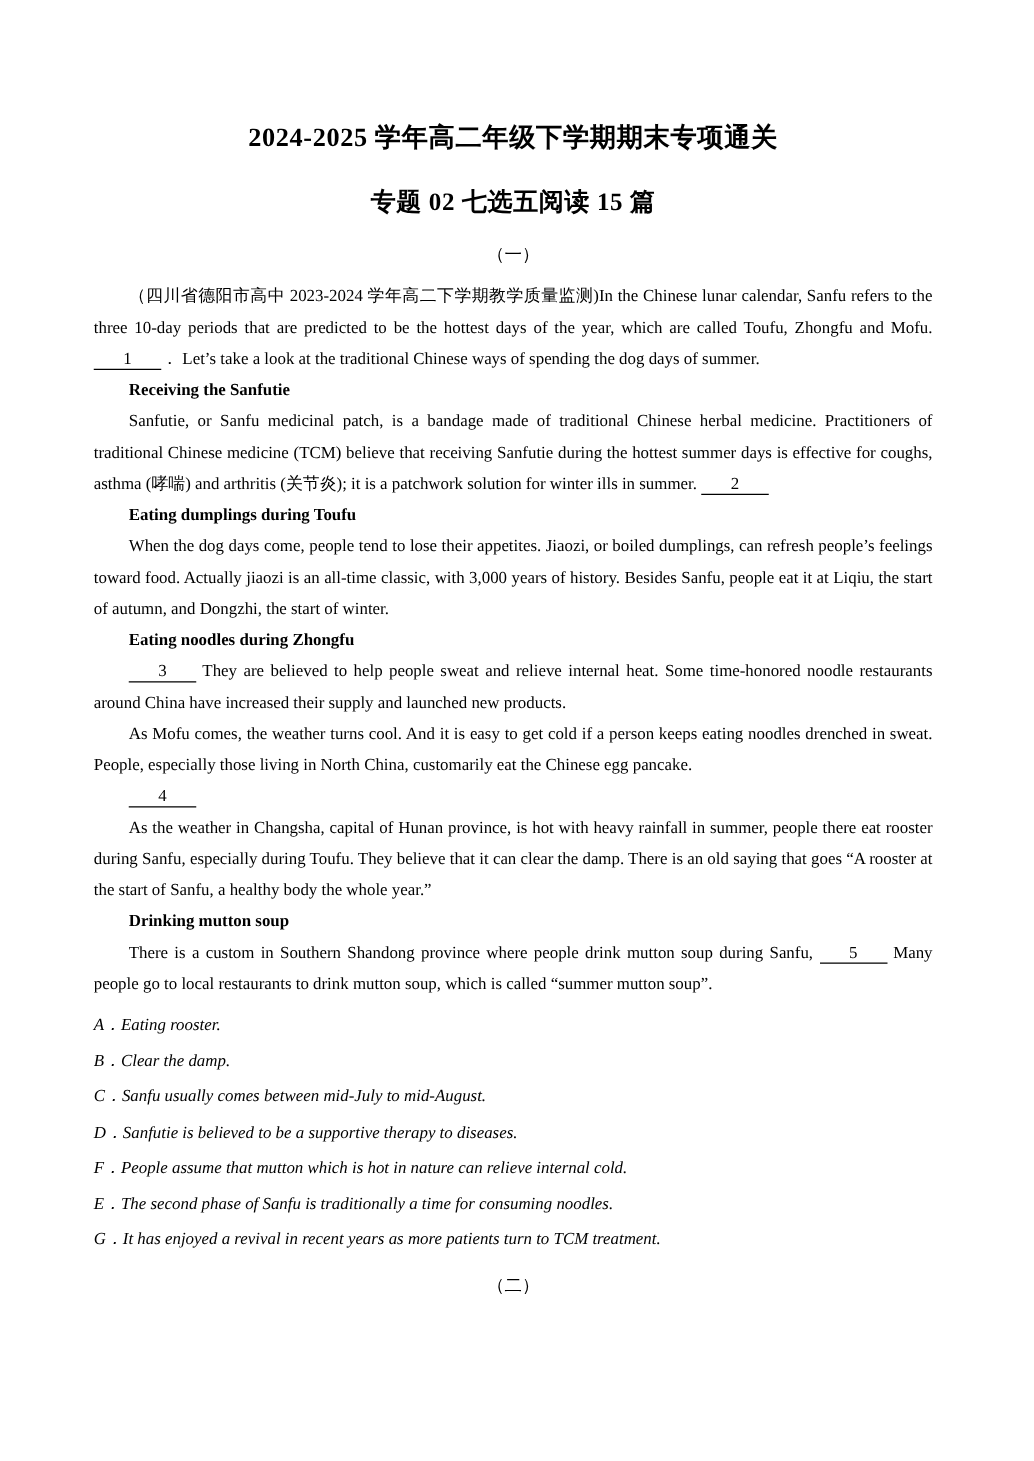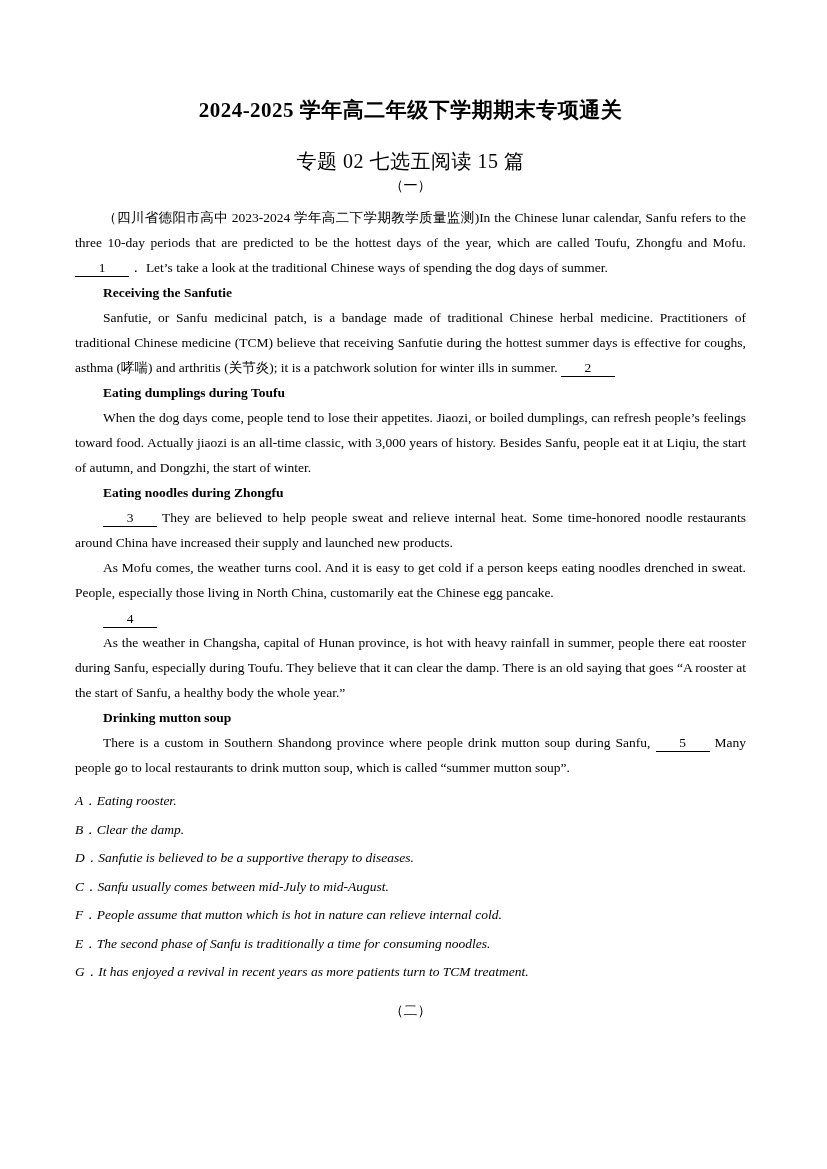--- a/index.html
+++ b/index.html
@@ -19,22 +19,23 @@
     .doc-title {
       text-align: center;
       font-size: 21px;
       font-weight: bold;
       letter-spacing: 0.5px;
       margin-bottom: 24px;
     }
     .doc-subtitle {
       text-align: center;
       font-size: 20px;
-      font-weight: normal;
+      font-weight: bold;
       letter-spacing: 0.5px;
+      margin-bottom: 19px;
     }
     .part-label {
       text-align: center;
       font-size: 14px;
       line-height: 22px;
       margin-bottom: 8px;
     }
     .para {
       font-size: 13.5px;
       line-height: 25px;
@@ -106,22 +107,22 @@
   <p class="para">As the weather in Changsha, capital of Hunan province, is hot with heavy rainfall in summer, people there eat rooster during Sanfu, especially during Toufu. They believe that it can clear the damp. There is an old saying that goes “A rooster at the start of Sanfu, a healthy body the whole year.”</p>
 
   <h3 class="sec-heading">Drinking mutton soup</h3>
   <p class="para"><span>There is a custom in Southern Shandong province where people drink mutton soup during Sanfu,</span>
     <span class="blank">5</span>
     <span>Many people go to local restaurants to drink mutton soup, which is called “summer mutton soup”.</span></p>
 
   <div class="options">
     <p class="option"><span>A．</span><span>Eating rooster.</span></p>
     <p class="option"><span>B．</span><span>Clear the damp.</span></p>
+    <p class="option"><span>C．</span><span>Sanfu usually comes between mid-July to mid-August.</span></p>
     <p class="option"><span>D．</span><span>Sanfutie is believed to be a supportive therapy to diseases.</span></p>
-    <p class="option"><span>C．</span><span>Sanfu usually comes between mid-July to mid-August.</span></p>
     <p class="option"><span>F．</span><span>People assume that mutton which is hot in nature can relieve internal cold.</span></p>
     <p class="option"><span>E．</span><span>The second phase of Sanfu is traditionally  a time for consuming noodles.</span></p>
     <p class="option"><span>G．</span><span>It has enjoyed a revival in recent years as more patients turn to TCM treatment.</span></p>
   </div>
 
   <div class="footer-part">（二）</div>
 
 </div>
 
 </body></html>

